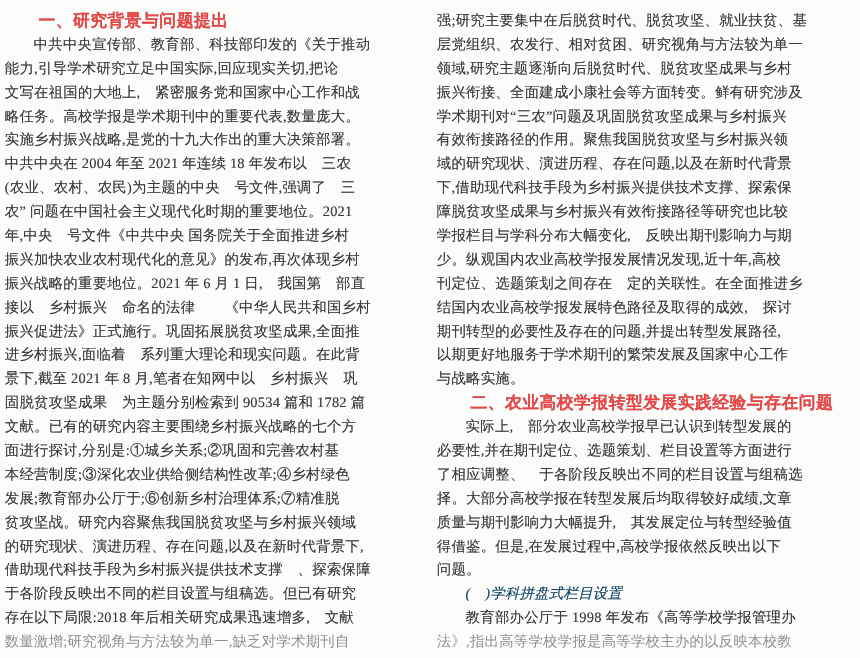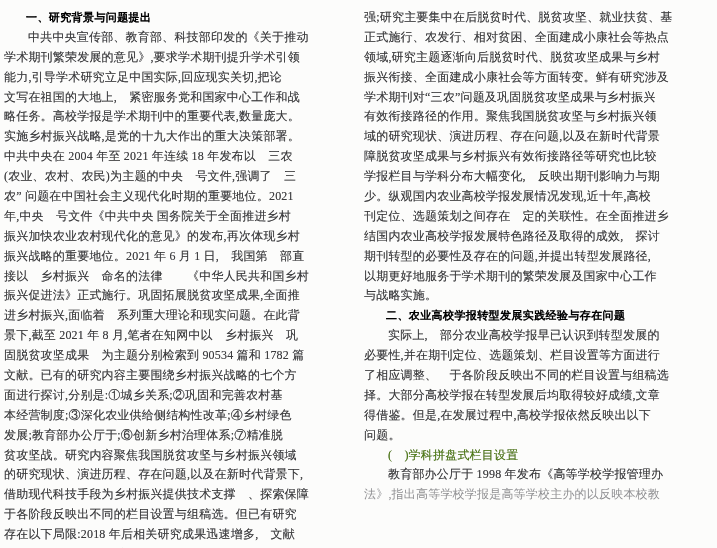--- a/index.html
+++ b/index.html
@@ -28,38 +28,38 @@
     height: 19.9px;
     line-height: 19.9px;
     font-size: 12px;
     white-space: nowrap;
     letter-spacing: 0.2px;
     text-shadow: 0 0 0.5px rgba(70,70,75,0.55);
   }
   .h {
     font-family: "Liberation Sans", sans-serif;
     font-weight: 700;
-    color: #000000;
-    font-size: 11px;
+    color: #ef4444;
+    font-size: 14px;
     letter-spacing: 0.4px;
   }
   .k {
-    color: #4d7c0f;
+    font-style: italic;
+    color: #0c4a6e;
   }
   .ind { text-indent: 2em; }
   .partial { color: #8f8f92; text-shadow: none; }
 </style>
 </head>
 <body>
 
 <div class="page">
   <div class="col col-left">
       <div class="line h ind">一、研究背景与问题提出</div>
       <div class="line ind">中共中央宣传部、教育部、科技部印发的《关于推动</div>
-      <div class="line">学术期刊繁荣发展的意见》,要求学术期刊提升学术引领</div>
       <div class="line">能力,引导学术研究立足中国实际,回应现实关切,把论</div>
       <div class="line">文写在祖国的大地上,　紧密服务党和国家中心工作和战</div>
       <div class="line">略任务。高校学报是学术期刊中的重要代表,数量庞大。</div>
       <div class="line">实施乡村振兴战略,是党的十九大作出的重大决策部署。</div>
       <div class="line">中共中央在 2004 年至 2021 年连续 18 年发布以　三农</div>
       <div class="line">(农业、农村、农民)为主题的中央　号文件,强调了　三</div>
       <div class="line">农” 问题在中国社会主义现代化时期的重要地位。2021</div>
       <div class="line">年,中央　号文件《中共中央 国务院关于全面推进乡村</div>
       <div class="line">振兴加快农业农村现代化的意见》的发布,再次体现乡村</div>
       <div class="line">振兴战略的重要地位。2021 年 6 月 1 日,　我国第　部直</div>
@@ -74,38 +74,40 @@
       <div class="line">发展;教育部办公厅于;⑥创新乡村治理体系;⑦精准脱</div>
       <div class="line">贫攻坚战。研究内容聚焦我国脱贫攻坚与乡村振兴领域</div>
       <div class="line">的研究现状、演进历程、存在问题,以及在新时代背景下,</div>
       <div class="line">借助现代科技手段为乡村振兴提供技术支撑　、探索保障</div>
       <div class="line">于各阶段反映出不同的栏目设置与组稿选。但已有研究</div>
       <div class="line">存在以下局限:2018 年后相关研究成果迅速增多,　文献</div>
       <div class="line partial">数量激增;研究视角与方法较为单一,缺乏对学术期刊自</div>
     </div>
   <div class="col col-right">
       <div class="line">强;研究主要集中在后脱贫时代、脱贫攻坚、就业扶贫、基</div>
-      <div class="line">正式施行、农发行、相对贫困、全面建成小康社会等热点</div>
+      <div class="line">层党组织、农发行、相对贫困、研究视角与方法较为单一</div>
       <div class="line">领域,研究主题逐渐向后脱贫时代、脱贫攻坚成果与乡村</div>
       <div class="line">振兴衔接、全面建成小康社会等方面转变。鲜有研究涉及</div>
       <div class="line">学术期刊对“三农”问题及巩固脱贫攻坚成果与乡村振兴</div>
       <div class="line">有效衔接路径的作用。聚焦我国脱贫攻坚与乡村振兴领</div>
       <div class="line">域的研究现状、演进历程、存在问题,以及在新时代背景</div>
+      <div class="line">下,借助现代科技手段为乡村振兴提供技术支撑、探索保</div>
       <div class="line">障脱贫攻坚成果与乡村振兴有效衔接路径等研究也比较</div>
       <div class="line">学报栏目与学科分布大幅变化,　反映出期刊影响力与期</div>
       <div class="line">少。纵观国内农业高校学报发展情况发现,近十年,高校</div>
       <div class="line">刊定位、选题策划之间存在　定的关联性。在全面推进乡</div>
       <div class="line">结国内农业高校学报发展特色路径及取得的成效,　探讨</div>
       <div class="line">期刊转型的必要性及存在的问题,并提出转型发展路径,</div>
       <div class="line">以期更好地服务于学术期刊的繁荣发展及国家中心工作</div>
       <div class="line">与战略实施。</div>
       <div class="line h ind">二、农业高校学报转型发展实践经验与存在问题</div>
       <div class="line ind">实际上,　部分农业高校学报早已认识到转型发展的</div>
       <div class="line">必要性,并在期刊定位、选题策划、栏目设置等方面进行</div>
       <div class="line">了相应调整、　于各阶段反映出不同的栏目设置与组稿选</div>
       <div class="line">择。大部分高校学报在转型发展后均取得较好成绩,文章</div>
+      <div class="line">质量与期刊影响力大幅提升,　其发展定位与转型经验值</div>
       <div class="line">得借鉴。但是,在发展过程中,高校学报依然反映出以下</div>
       <div class="line">问题。</div>
       <div class="line k ind">(　)学科拼盘式栏目设置</div>
       <div class="line ind">教育部办公厅于 1998 年发布《高等学校学报管理办</div>
       <div class="line partial">法》,指出高等学校学报是高等学校主办的以反映本校教</div>
     </div>
 </div>
 
 </body></html>

